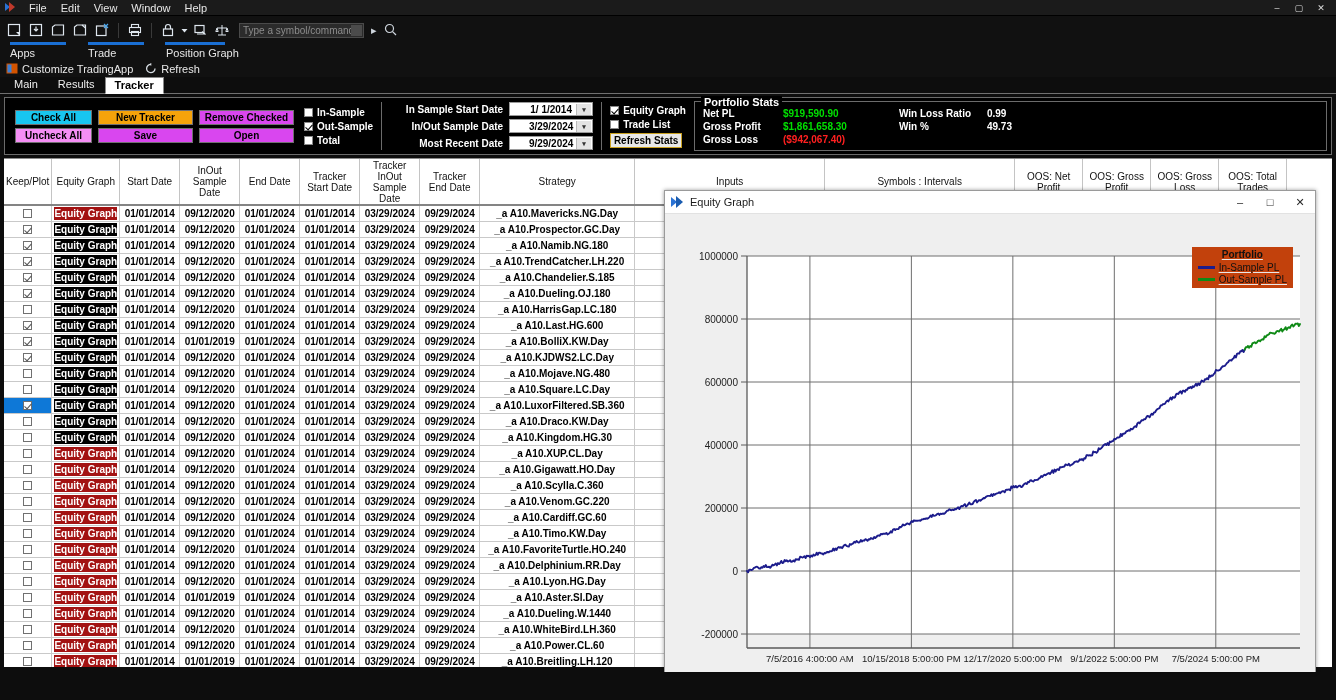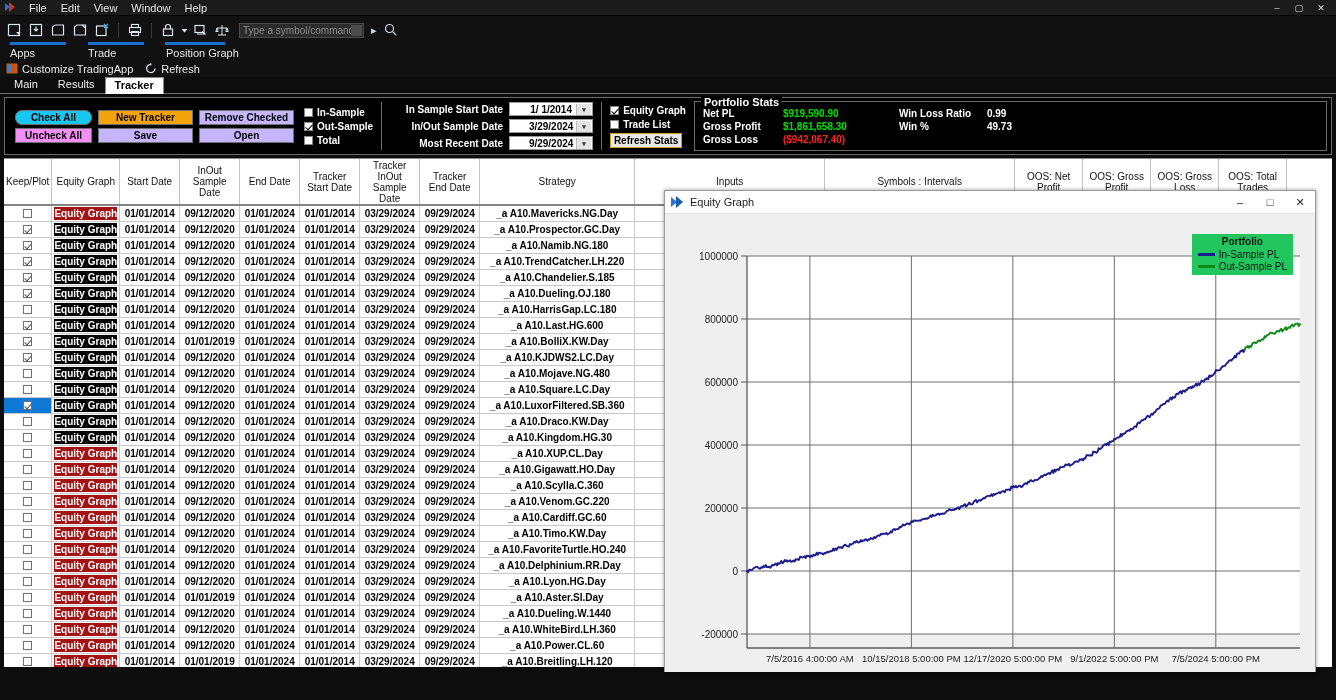--- a/index.html
+++ b/index.html
@@ -32,22 +32,22 @@
   #custrow{display:flex;align-items:center;height:17px;gap:4px;font-size:11px;color:#e9e9e9;padding-left:2px;}
   .miniico{width:12px;height:11px;display:inline-block;}
   
   #tabs{display:flex;align-items:flex-end;height:17px;padding-left:4px;background:#0d0d0d;border-bottom:1px solid #707070;}
   .tab{padding:1px 9px 2px 9px;font-size:11px;color:#eee;border:1px solid transparent;}
   .tab.active{background:#ffffff;color:#000;border:1px solid #888;border-bottom:1px solid #fff;position:relative;top:1px;font-weight:bold;}
   
   #ctlpanel{height:58px;margin:3px 4px 0 4px;border:1px solid #6b6b6b;background:#000;display:flex;align-items:center;padding:2px 4px;}
   .btncol{display:flex;flex-direction:column;gap:3px;margin-left:6px;}
   .gbtn{width:77px;height:15px;font-size:10px;font-weight:bold;color:#000;border:1px solid #707070;
-        display:flex;align-items:center;justify-content:center;background:#c4b5fd;}
-  .gbtn.cyan{background:#18c6f0;border-radius:7px;}
+        display:flex;align-items:center;justify-content:center;background:#d946ef;}
+  .gbtn.cyan{background:#18c6f0;}
   .gbtn.pink{background:#f58ef5;}
   .gbtn.orange{background:#f5a30a;}
   .gbtn.w110{width:95px;}
   .chkcol{display:flex;flex-direction:column;gap:3px;margin-left:10px;}
   .chkrow{display:flex;align-items:center;gap:4px;font-size:10px;font-weight:bold;color:#fff;}
   .cbox{width:9px;height:9px;background:#fff;border:1px solid #888;display:inline-block;position:relative;}
   .cbox.on:after{content:"";position:absolute;left:2px;top:0px;width:3px;height:6px;border:solid #000;border-width:0 1.4px 1.4px 0;transform:rotate(42deg);}
   .vsep{width:1px;height:48px;background:#6b6b6b;margin:0 8px;}
   .daterow{display:flex;align-items:center;gap:6px;margin-bottom:3px;}
   .datelbl{font-size:10px;font-weight:bold;color:#fff;width:113px;text-align:right;}
@@ -83,21 +83,21 @@
   #eqwin{position:absolute;left:664px;top:190px;width:652px;height:482px;background:#f0f0f0;border:1px solid #9a9a9a;
          box-shadow:0 0 4px rgba(0,0,0,.4);}
   #eqtitle{height:23px;background:#fff;display:flex;align-items:center;padding-left:6px;border-bottom:1px solid #e2e2e2;}
   #eqtitle .tlogo{width:13px;height:12px;position:relative;margin-right:6px;}
   #eqtitle .tlogo:before{content:"";position:absolute;left:0;top:1px;width:0;height:0;border-left:6px solid #2a72d4;border-top:5px solid transparent;border-bottom:5px solid transparent;}
   #eqtitle .tlogo:after{content:"";position:absolute;left:5px;top:0;width:0;height:0;border-left:7px solid #1a5cb0;border-top:6px solid transparent;border-bottom:6px solid transparent;}
   #eqtitle .ttxt{font-size:11px;color:#1b1b1b;}
   #eqwinctl{margin-left:auto;display:flex;}
   #eqwinctl span{width:30px;height:23px;display:flex;align-items:center;justify-content:center;font-size:11px;color:#2a2a2a;}
   #chartarea{position:relative;width:100%;height:458px;background:#efefef;}
-  #legendbox{position:absolute;right:22px;top:20px;background:#22c55e;padding:2px 6px;text-align:center;}
+  #legendbox{position:absolute;right:22px;top:33px;background:#c2410c;padding:2px 6px;text-align:center;text-decoration:underline;}
   #legendbox .ltitle{font-size:10px;font-weight:bold;color:#111;margin-bottom:2px;}
   .lrow{display:flex;align-items:center;gap:4px;font-size:10px;color:#111;margin-bottom:1px;}
   .lswatch{width:17px;height:3px;display:inline-block;}
 </style>
 </head>
 <body>
 
 <div id="titlebar">
   <span class="logo"></span>
   <span class="menu-item">File</span>

